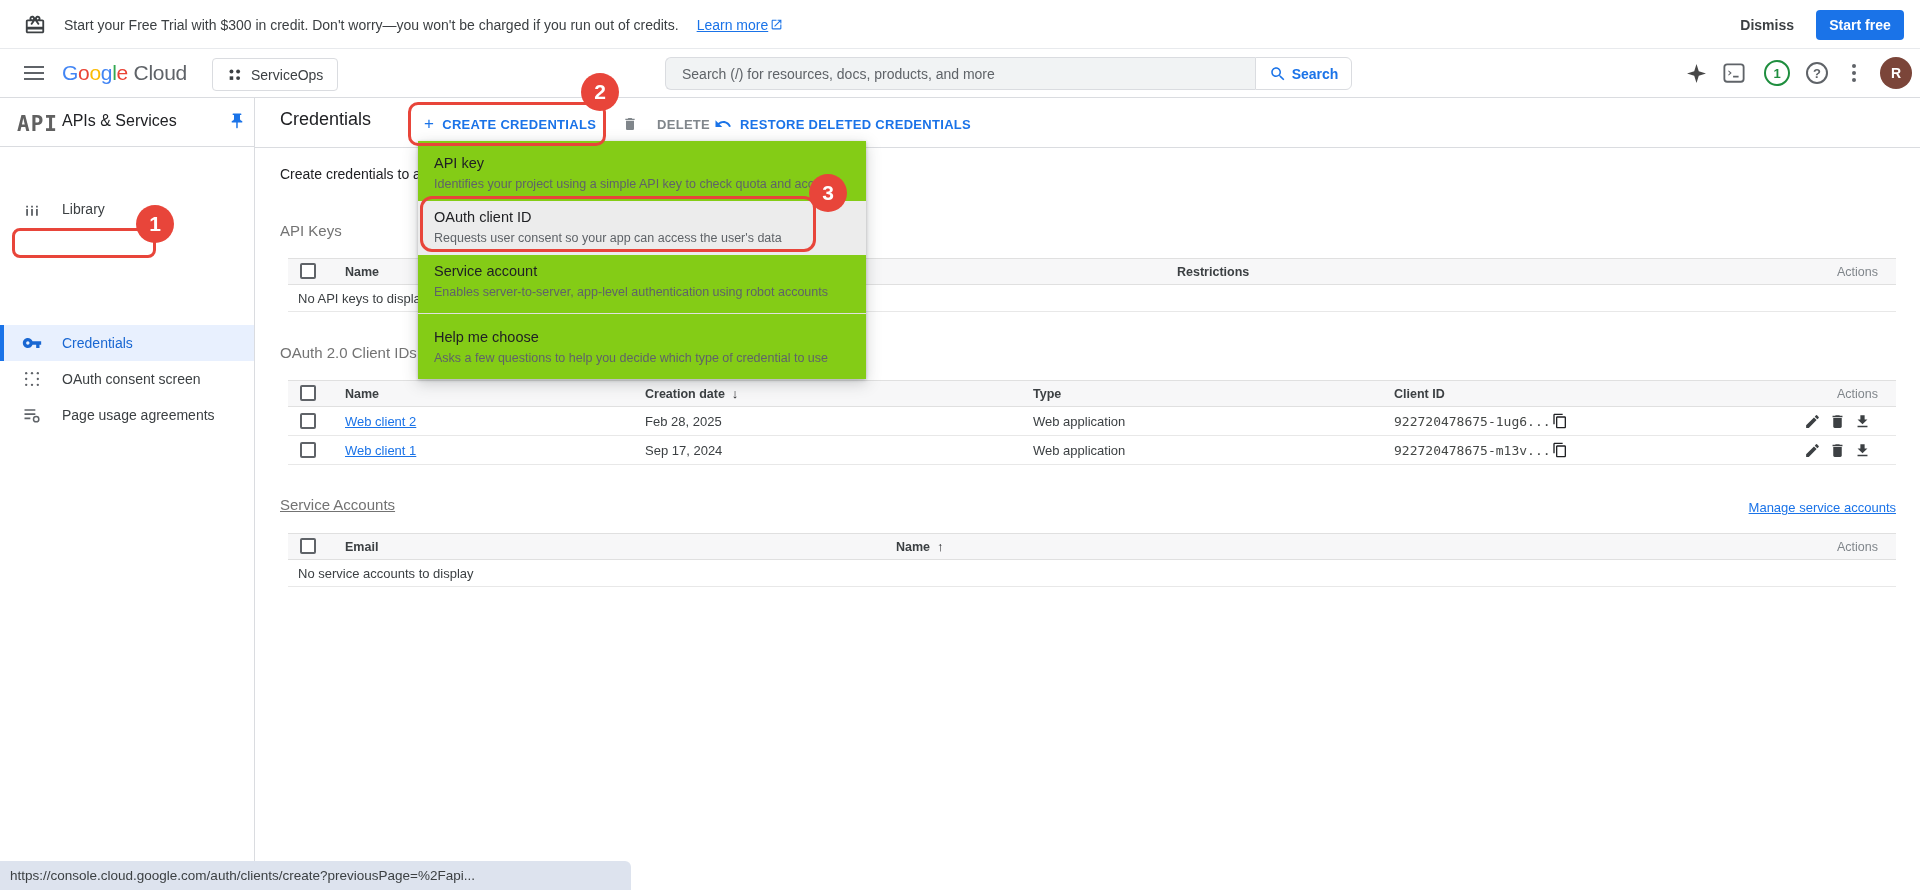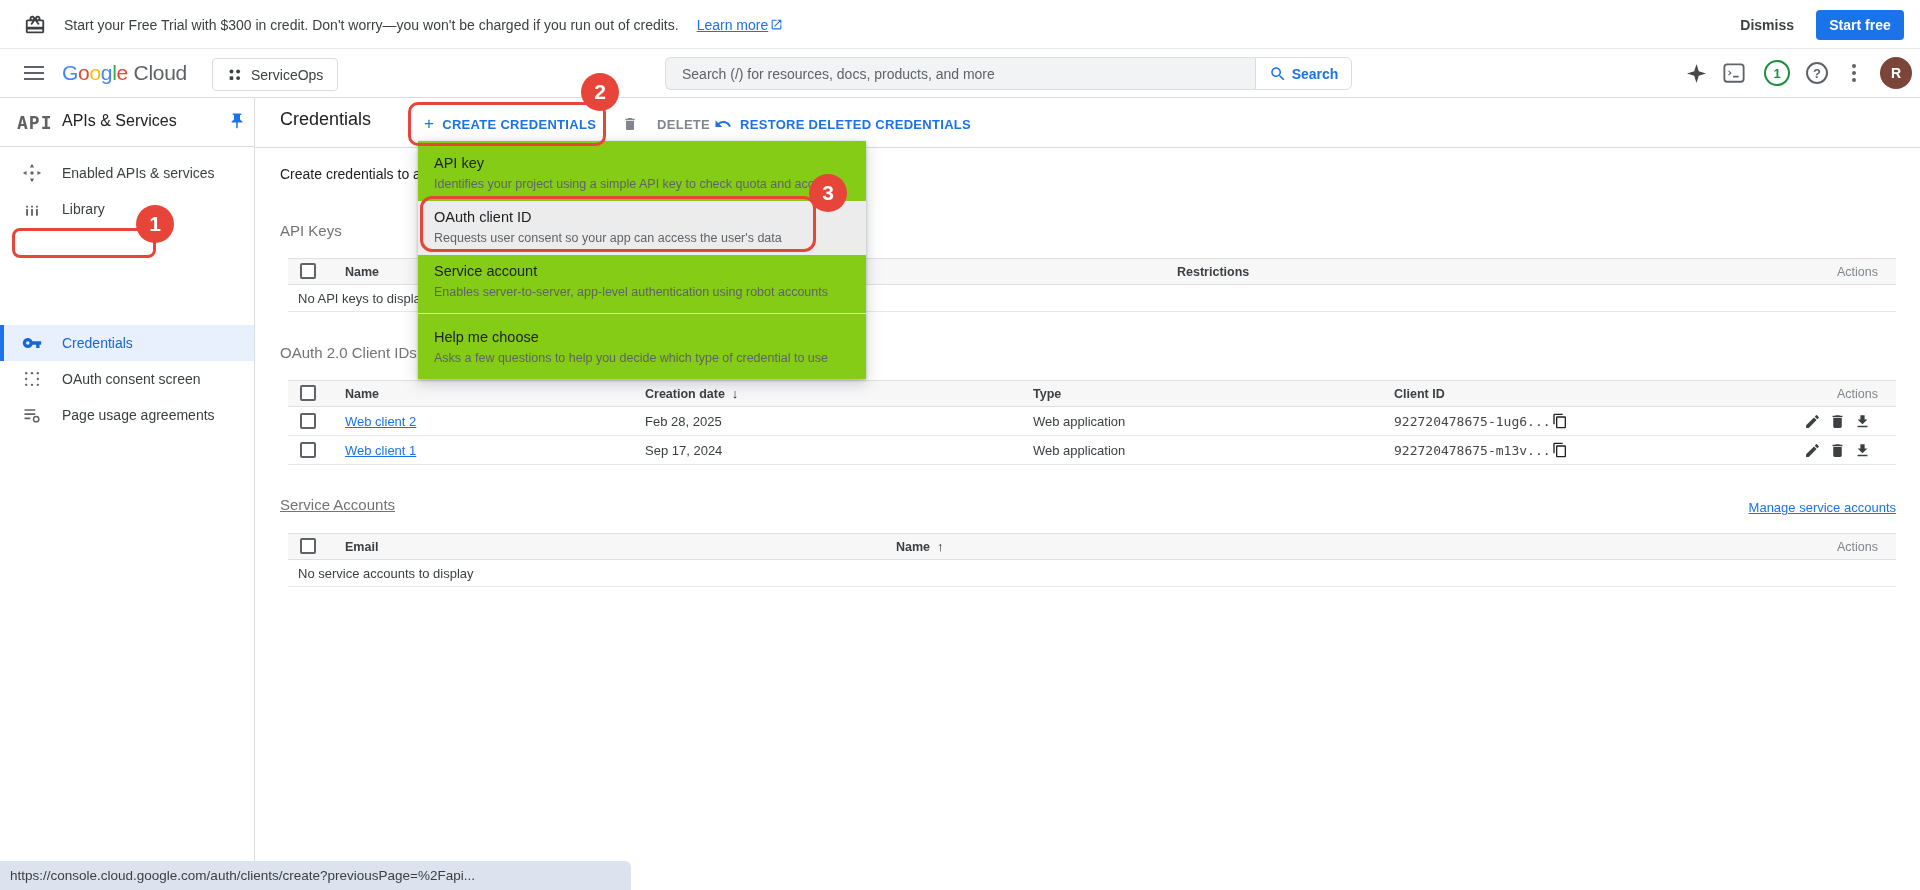--- a/index.html
+++ b/index.html
@@ -40,21 +40,21 @@
   .help-circ { position:absolute; left:1806px; top:62px; width:22px; height:22px; border:2px solid #5f6368; border-radius:50%;
                display:flex; align-items:center; justify-content:center; font-size:13px; font-weight:700; color:#5f6368; cursor:pointer; }
   .dots { position:absolute; left:1852px; top:64px; width:4px; height:18px; cursor:pointer; }
   .dots i { display:block; width:4px; height:4px; border-radius:50%; background:#5f6368; margin-bottom:3px; }
   .avatar { position:absolute; left:1880px; top:57px; width:32px; height:32px; border-radius:50%; background:#7b4539; color:#fff;
             display:flex; align-items:center; justify-content:center; font-size:14px; font-weight:700; cursor:pointer; }
 
   
   .sidebar { position:absolute; left:0; top:98px; width:255px; height:792px; background:#fff; border-right:1px solid #dadce0; }
   .sb-head { position:absolute; left:0; top:0; width:255px; height:49px; border-bottom:1px solid #dadce0; }
-  .sb-logo { position:absolute; left:17px; top:14px; font-family:"DejaVu Sans Mono","Liberation Mono",monospace; font-size:18px;
+  .sb-logo { position:absolute; left:17px; top:14px; font-family:"DejaVu Sans Mono","Liberation Mono",monospace; font-size:21px;
              font-weight:700; color:#616161; letter-spacing:1px; }
   .sb-title { position:absolute; left:62px; top:14px; font-size:16px; color:#202124; }
   .pin { position:absolute; left:228px; top:14px; width:18px; height:18px; cursor:pointer; }
   .si { position:absolute; left:0; width:254px; height:36px; cursor:pointer; }
   .si .ic { position:absolute; left:22px; top:8px; width:20px; height:20px; }
   .si .lb { position:absolute; left:62px; top:0; line-height:36px; font-size:14px; color:#3c4043; white-space:nowrap; }
   .si.sel { background:#e8f0fe; }
   .si.sel::before { content:""; position:absolute; left:0; top:0; width:4px; height:36px; background:#1a73e8; }
   .si.sel .lb { color:#1967d2; font-weight:500; }
 
@@ -175,27 +175,20 @@
   <div class="sidebar" data-name="sidebar">
     <div class="sb-head" data-name="sidebar-header">
       <span class="sb-logo" data-name="api-product-logo">API</span>
       <span class="sb-title" data-name="sidebar-title">APIs &amp; Services</span>
       <span class="pin" data-name="pin-icon">
         <svg viewBox="0 0 24 24" width="18" height="18">
             <path fill="#1a73e8" d="M16 9V4h1c.55 0 1-.45 1-1s-.45-1-1-1H7c-.55 0-1 .45-1 1s.45 1 1 1h1v5c0 1.66-1.34 3-3 3v2h5.97v7l1 1 1-1v-7H19v-2c-1.66 0-3-1.34-3-3z"></path>
           </svg>
       </span>
     </div>
-    <div class="si" style="top:57px;" data-name="sidebar-item-enabled-apis">
-      <span class="ic" data-name="enabled-apis-icon"><svg viewBox="0 0 24 24" width="20" height="20">
-            <path fill="#5f6368" d="M12 1l2.5 4.5h-5L12 1zm0 22l-2.5-4.5h5L12 23zM1 12l4.5-2.5v5L1 12zm22 0l-4.5 2.5v-5L23 12z"></path>
-            <circle cx="12" cy="12" r="2" fill="#5f6368"></circle>
-          </svg></span>
-      <span class="lb" data-name="sidebar-item-label">Enabled APIs &amp; services</span>
-    </div>
     <div class="si" style="top:93px;" data-name="sidebar-item-library">
       <span class="ic" data-name="library-icon"><svg viewBox="0 0 24 24" width="20" height="20">
             <path fill="#5f6368" d="M5 8h2.2v2.2H5zM10.9 8h2.2v2.2h-2.2zM16.8 8H19v2.2h-2.2zM5 12h2.2v8H5zM10.9 12h2.2v8h-2.2zM16.8 12H19v8h-2.2z"></path>
           </svg></span>
       <span class="lb" data-name="sidebar-item-label">Library</span>
     </div>
     <div class="si sel" style="top:227px;" data-name="sidebar-item-credentials">
       <span class="ic" data-name="key-icon"><svg viewBox="0 0 24 24" width="20" height="20">
             <path fill="#1967d2" d="M12.65 10C11.83 7.67 9.61 6 7 6c-3.31 0-6 2.69-6 6s2.69 6 6 6c2.61 0 4.83-1.67 5.65-4H17v4h4v-4h2v-4H12.65zM7 14c-1.1 0-2-.9-2-2s.9-2 2-2 2 .9 2 2-.9 2-2 2z"></path>
           </svg></span>

